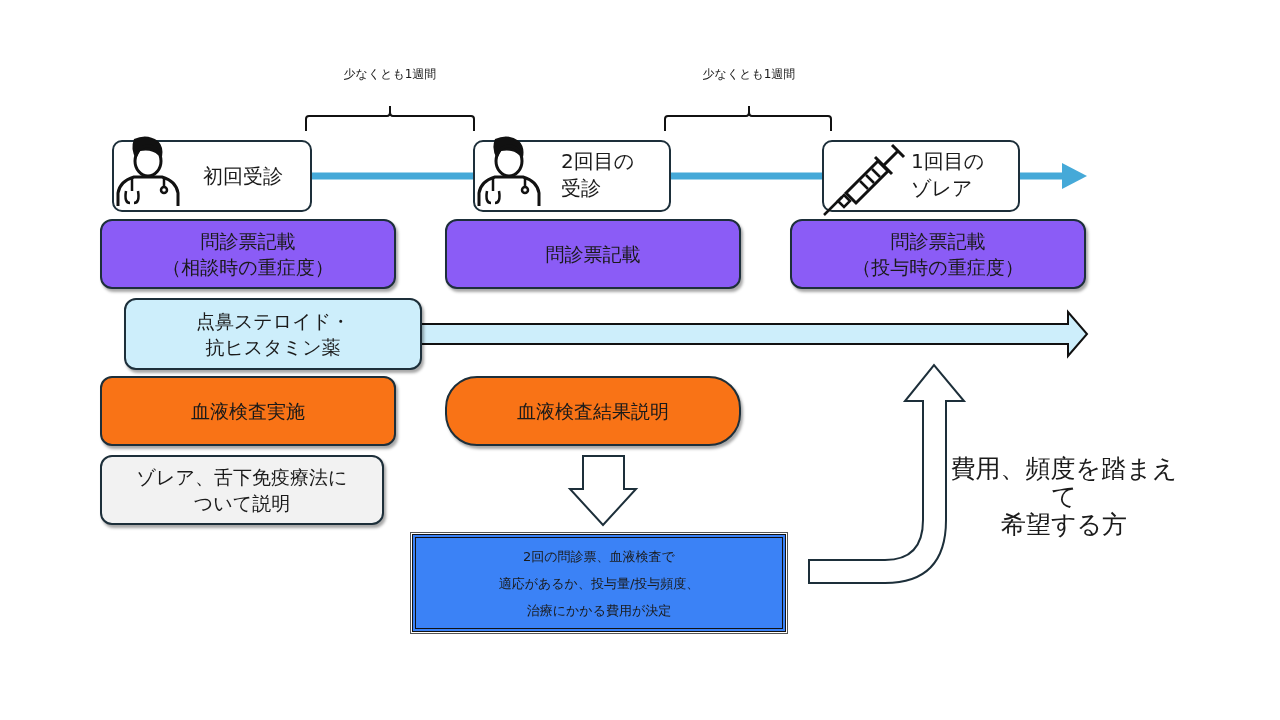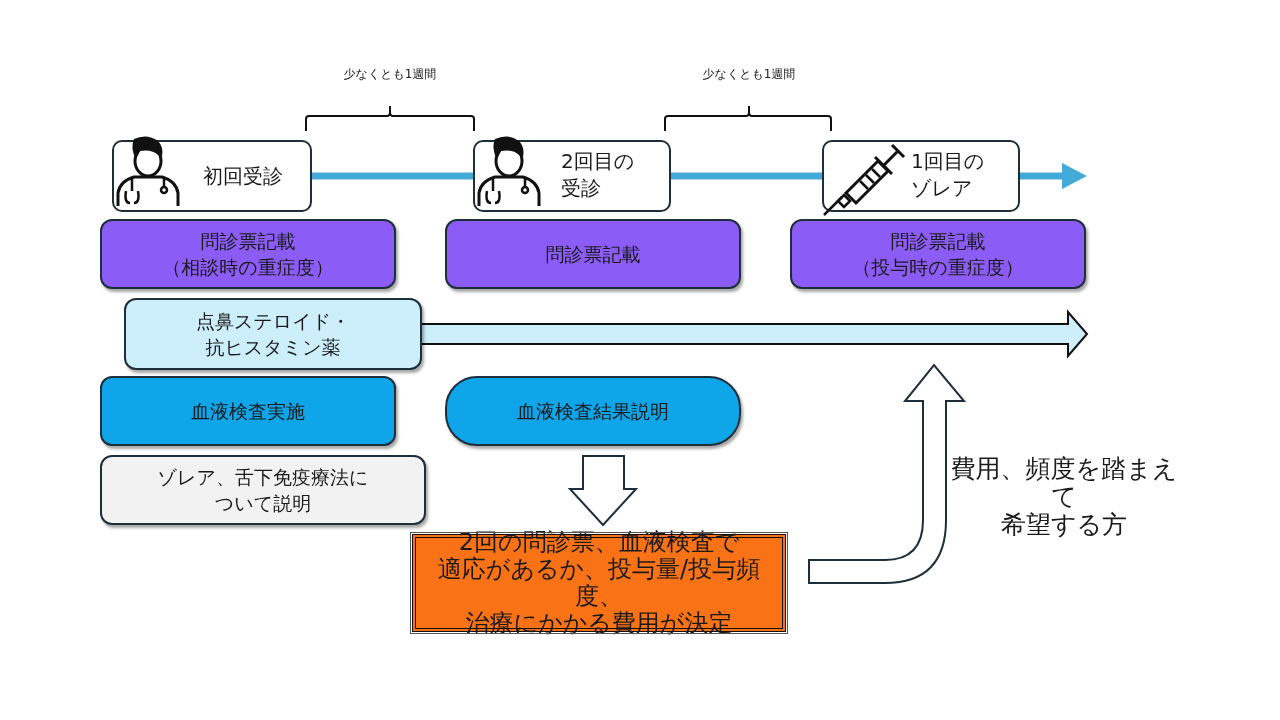--- a/index.html
+++ b/index.html
@@ -3,29 +3,29 @@
 <meta charset="utf-8">
 <style>
   html, body { margin:0; padding:0; background:#ffffff; }
   body { width:1280px; height:720px; position:relative; overflow:hidden;
          font-family:"DejaVu Sans", "Liberation Sans", sans-serif; color:#1a1a1a; }
   .box { position:absolute; box-sizing:border-box; border:2px solid #1d2f3a; border-radius:12px;
          display:flex; flex-direction:column; align-items:center; justify-content:center;
          text-align:center; font-size:19px; line-height:26px; box-shadow:2px 3px 3px rgba(0,0,0,0.35); }
   .green { background:#8b5cf6; }
   .blue { background:#cdeefb; }
-  .pink { background:#0ea5e9; }
+  .pink { background:#f97316; }
   .gray { background:#f2f2f2; }
   .visit { position:absolute; box-sizing:border-box; border:2px solid #1d2f3a; border-radius:10px;
            background:#fff; }
   .visit-label { position:absolute; font-size:20px; line-height:27px; }
   .period { position:absolute; font-size:12px; text-align:center; width:220px; }
-  .result-box { position:absolute; box-sizing:border-box; border:4px double #111; background:#f97316;
+  .result-box { position:absolute; box-sizing:border-box; border:4px double #111; background:#3b82f6;
                 display:flex; flex-direction:column; align-items:center; justify-content:center;
-                text-align:center; font-size:24px; line-height:27px; outline:1px solid #555; outline-offset:1px; }
+                text-align:center; font-size:13px; line-height:27px; outline:1px solid #555; outline-offset:1px; }
   .note { position:absolute; font-size:25px; line-height:28px; text-align:center; }
   svg { position:absolute; left:0; top:0; }
 </style>
 </head>
 <body>
 
 <svg width="1280" height="720">
 
   <line x1="310" y1="176" x2="1062" y2="176" stroke="#45a9d8" stroke-width="7"></line>
   <polygon points="1062,163 1087,176 1062,189" fill="#45a9d8"></polygon>
@@ -102,21 +102,21 @@
   <div>抗ヒスタミン薬</div>
 </div>
 
 <div class="box pink" style="left:100px; top:376px; width:296px; height:70px;">
   <div>血液検査実施</div>
 </div>
 <div class="box pink" style="left:445px; top:376px; width:296px; height:70px;border-radius:32px;">
   <div>血液検査結果説明</div>
 </div>
 
-<div class="box gray" style="left:100px; top:455px; width:326px; height:70px;">
+<div class="box gray" style="left:100px; top:455px; width:284px; height:70px;">
   <div>ゾレア、舌下免疫療法に</div>
   <div>ついて説明</div>
 </div>
 
 <div class="result-box" style="left:412px; top:534px; width:374px; height:98px;">
   <div>2回の問診票、血液検査で</div>
   <div>適応があるか、投与量/投与頻度、</div>
   <div>治療にかかる費用が決定</div>
 </div>
 

